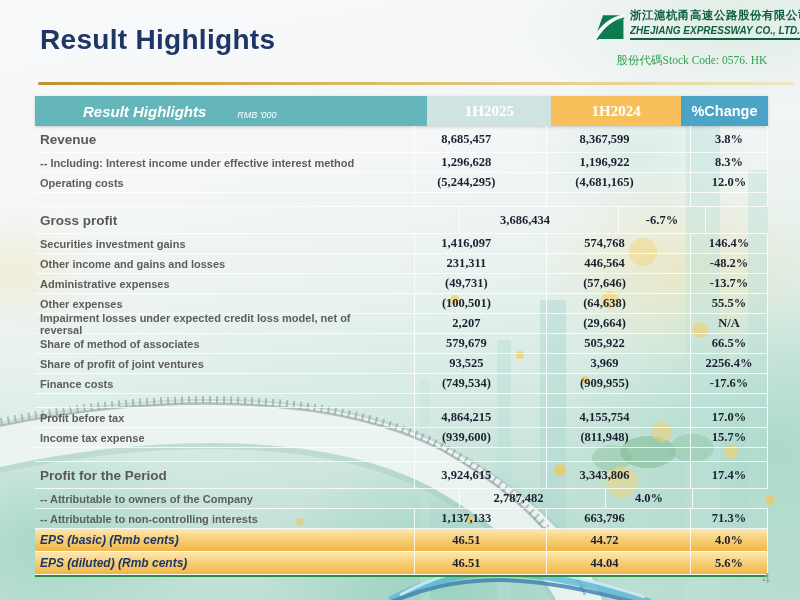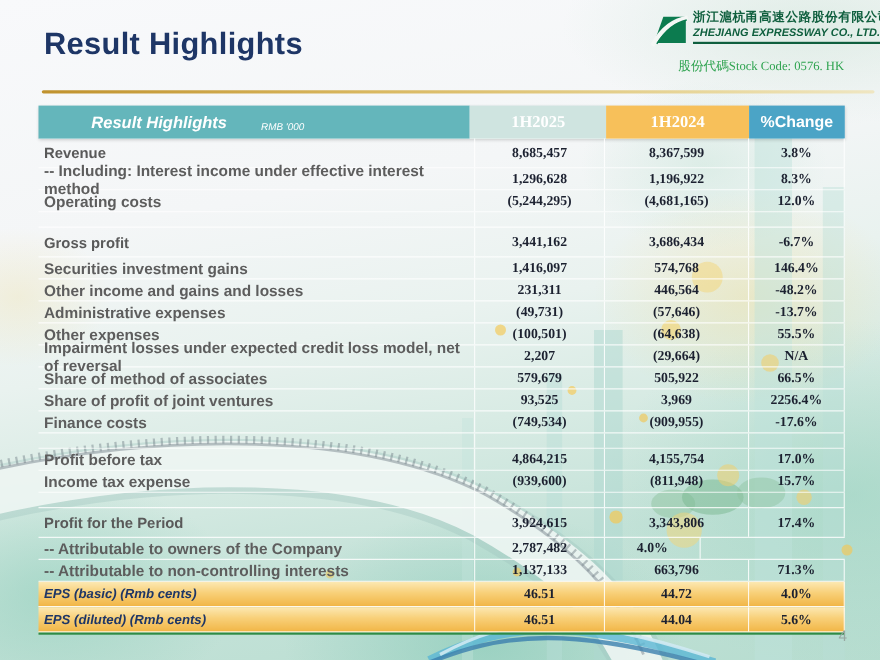--- a/index.html
+++ b/index.html
@@ -44,32 +44,32 @@
   .fin-table{position:absolute;left:35px;top:96px;width:733px;}
   .thead{display:flex;height:30px;box-shadow:0 1px 3px rgba(0,0,0,.18);}
   .th{display:flex;align-items:center;justify-content:center;color:#fff;}
   .th-label{width:396px;background:#64b6bb;justify-content:flex-start;padding-left:48px;box-sizing:border-box;}
   .th-label .main{font-size:15px;font-weight:bold;font-style:italic;}
   .th-label .unit{font-size:9px;font-style:italic;margin-left:31px;margin-top:7px;}
   .th-2025{width:125px;background:#cfe4e0;font-family:"Liberation Serif",serif;font-size:15px;font-weight:bold;}
   .th-2024{width:131px;background:#f7c05a;font-family:"Liberation Serif",serif;font-size:15px;font-weight:bold;}
   .th-chg{width:88px;background:#4ba4c6;font-size:14.5px;font-weight:bold;}
 
-  .row{display:flex;align-items:center;border-bottom:1px solid rgba(255,255,255,.8);box-sizing:border-box;}
+  .row{display:flex;align-items:center;border-bottom:1px solid rgba(255,255,255,.8);box-sizing:border-box;gap:28px;}
   .cell{box-sizing:border-box;height:100%;display:flex;align-items:center;}
   .c-label{width:396px;padding-left:5px;color:#5d5d5d;}
   .c-num1{width:118px;text-align:center;}
   .c-num2{width:131px;}
   .c-pct{width:88px;border-right:1px solid rgba(255,255,255,.85);}
   .c-num1,.c-num2,.c-pct{
     justify-content:center;border-left:1px solid rgba(255,255,255,.85);
     font-family:"Liberation Serif",serif;font-weight:bold;font-size:12.5px;color:#1c2130;
   }
   .row.item{height:20px;}
-  .row.item .c-label{font-size:14px;font-weight:600;}
+  .row.item .c-label{font-size:11px;font-weight:600;}
   .row.section{height:27px;}
   .row.section .c-label{font-size:13.5px;font-weight:bold;color:#595959;}
   .row.blank{height:14px;}
   .row.eps{height:23px;background:linear-gradient(180deg,#fce8b2 0%,#f8d079 45%,#f1b647 100%);}
   .row.eps .c-label{font-size:12px;font-weight:bold;font-style:italic;color:#1e3666;}
   .bottom-line{height:2px;background:#2e8b45;}
 
   .page-num{position:absolute;right:30px;bottom:14px;font-size:14px;color:#97a8a2;}
 </style>
 </head>
@@ -165,21 +165,20 @@
             <div class="cell c-pct">12.0%</div>
           </div>
           <div class="row blank">
             <div class="cell c-label"></div>
             <div class="cell c-num1"></div>
             <div class="cell c-num2"></div>
             <div class="cell c-pct"></div>
           </div>
           <div class="row section">
             <div class="cell c-label">Gross profit</div>
-            <div class="cell c-num1">3,441,162</div>
             <div class="cell c-num2">3,686,434</div>
             <div class="cell c-pct">-6.7%</div>
           </div>
           <div class="row item">
             <div class="cell c-label">Securities investment gains</div>
             <div class="cell c-num1">1,416,097</div>
             <div class="cell c-num2">574,768</div>
             <div class="cell c-pct">146.4%</div>
           </div>
           <div class="row item">

